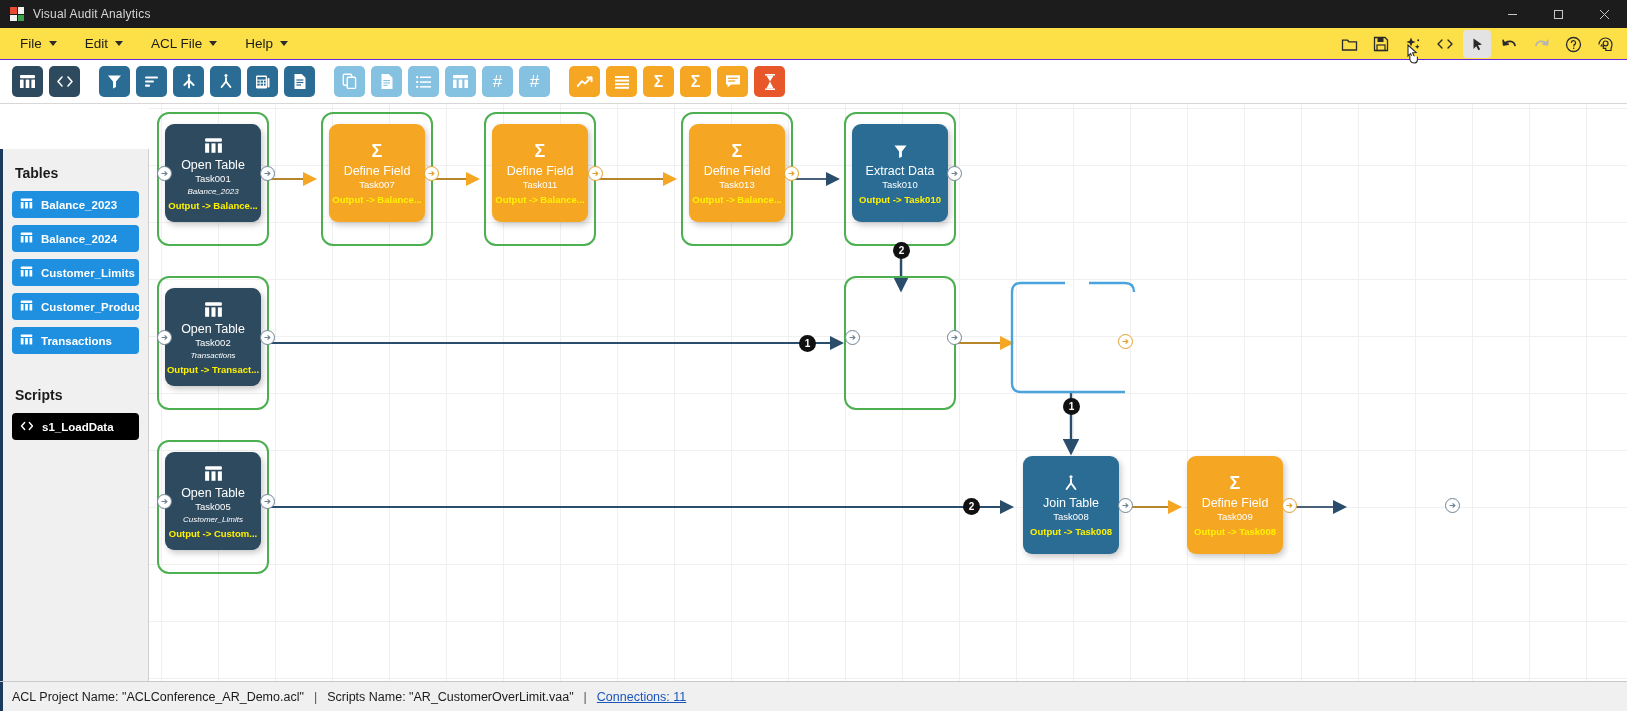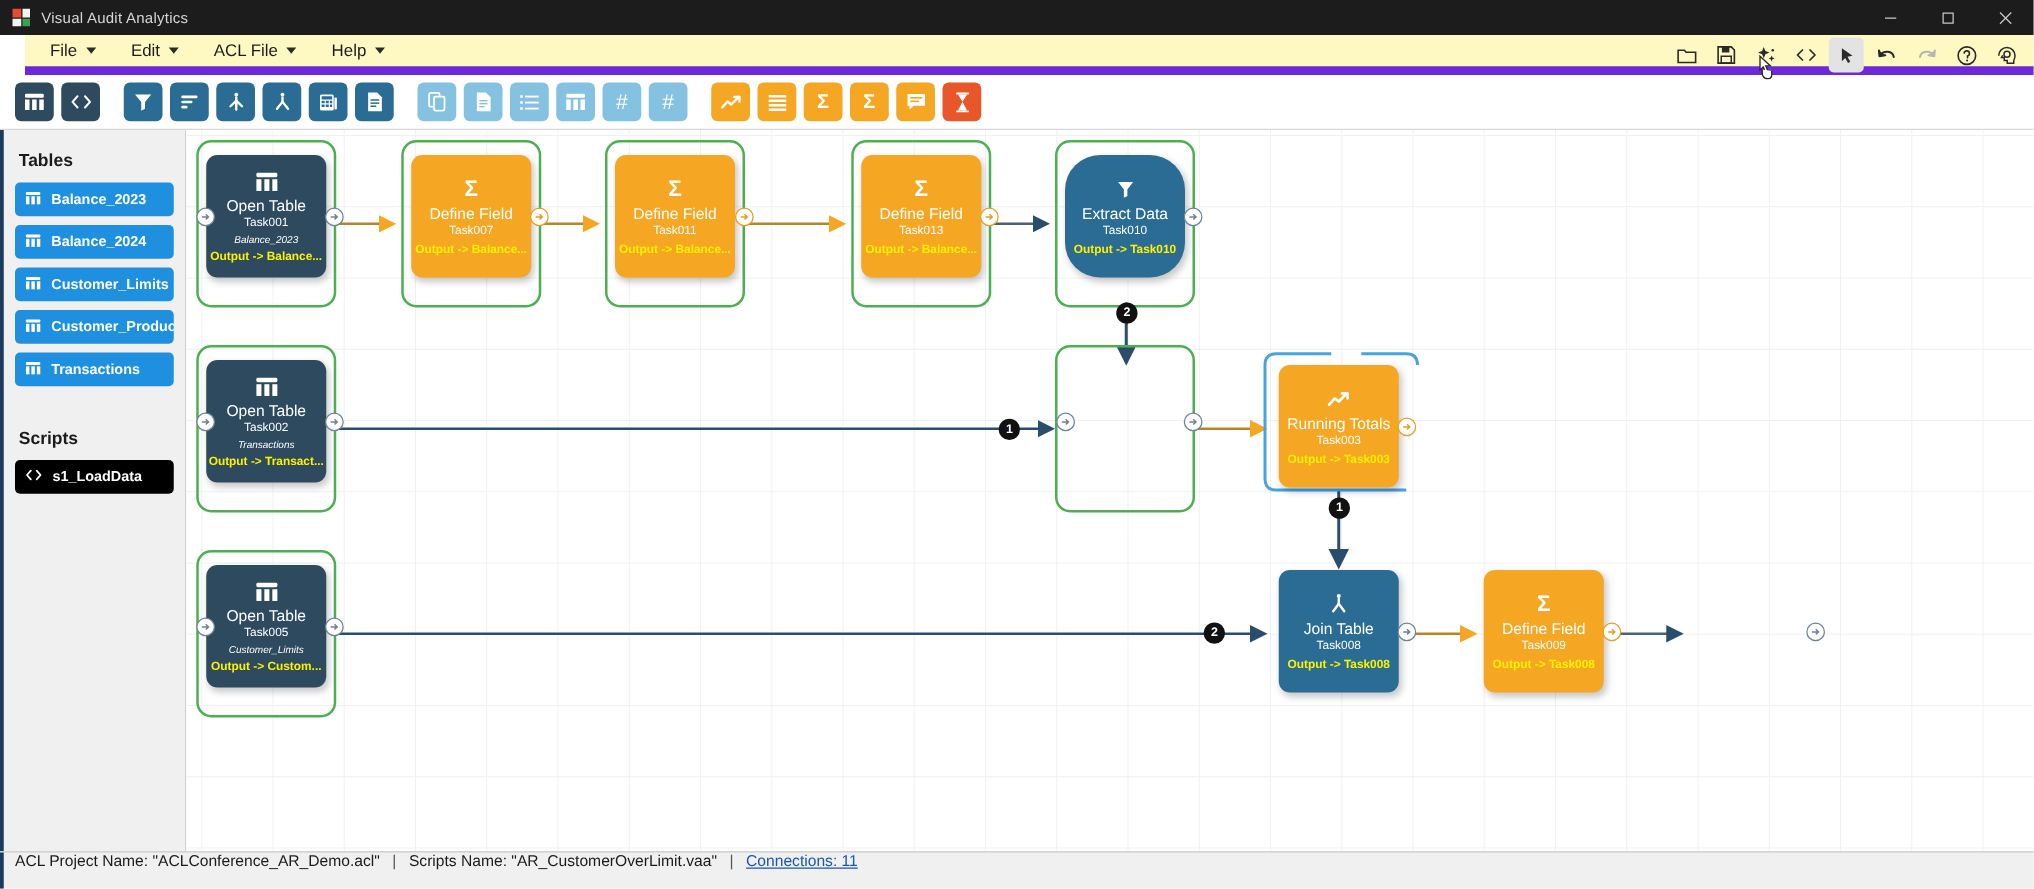--- a/index.html
+++ b/index.html
@@ -27,22 +27,22 @@
   .app-logo i:nth-child(4){ background:#3aa34a; }
   .title-text { font-size:12px; color:#d6d6d6; letter-spacing:.2px; }
   .win-controls { position:absolute; right:0; top:0; height:28px; display:flex; }
   .win-btn {
     width:46px; height:28px; display:flex; align-items:center; justify-content:center;
     color:#c8c8c8; font-size:12px; line-height:1;
   }
 
   
   .menubar {
-    height:32px; background:#fef9c3; border-bottom:7px solid #6d28d9;
-    display:flex; align-items:center; position:relative; padding-left:6px;margin-left:20px;
+    height:32px; background:#fde047; border-bottom:1px solid #6d28d9;
+    display:flex; align-items:center; position:relative; padding-left:6px;
   }
   .menu-item {
     display:flex; align-items:center; gap:7px;
     font-size:13.5px; color:#1b1b1b; padding:4px 14px; border-radius:3px;
   }
   .caret { width:0;height:0;border-left:4px solid transparent;border-right:4px solid transparent;border-top:5px solid #2b2b2b; }
   .menu-right { position:absolute; right:8px; top:0; height:32px; display:flex; align-items:center; gap:4px; }
   .tbtn {
     width:28px;height:28px;display:flex;align-items:center;justify-content:center;
     border-radius:4px; color:#2a2a2a;
@@ -67,21 +67,21 @@
   .ibtn.red    { background:#e8572a; }
   .ibtn svg { display:block; }
   .gap-sm { width:7px; flex:0 0 auto; }
 
   
   .body-wrap { display:flex; height:calc(711px - 28px - 32px - 44px - 30px); }
 
   .sidebar {
     width:149px; flex:0 0 149px; background:#f0f0f0;
     border-right:1px solid #d0d0d0; border-left:3px solid #1b3a5c;
-    padding:12px 9px 0 9px; overflow:hidden;
+    padding:12px 9px 0 9px; overflow:hidden;margin-top:45px;
   }
   .side-head { font-size:14px; font-weight:bold; color:#1b1b1b; margin:4px 0 10px 3px; }
   .side-item {
     display:flex; align-items:center; gap:8px; height:27px;
     border-radius:4px; margin-bottom:7px; padding:0 8px;
     font-size:11.5px; font-weight:bold; color:#ffffff;
     white-space:nowrap; overflow:hidden;
   }
   .side-item.table  { background:#1f8fe0; }
   .side-item.script { background:#000000; }
@@ -131,21 +131,21 @@
     background:#111111; color:#ffffff; font-size:10px; font-weight:bold;
     display:flex; align-items:center; justify-content:center; z-index:9;
   }
 
   .bluebracket { position:absolute; z-index:4; }
 
   
   .statusbar {
     position:absolute; left:0; bottom:0; width:1627px; height:30px;
     background:#f0f0f0; border-top:1px solid #c9c9c9;
-    display:flex; align-items:flex-start; padding-left:12px;
+    display:flex; align-items:center; padding-left:12px;
     font-size:12.5px; color:#1b1b1b; gap:0;
   }
   .sb-sep { margin:0 10px; color:#555; }
   .sb-link { color:#1a55b8; text-decoration:underline; }
   .sb-left-edge { position:absolute; left:0; top:0; bottom:0; width:3px; background:#1b3a5c; }
 </style>
 </head>
 <body>
 
 <div class="titlebar">
@@ -562,21 +562,21 @@
       <span class="node-title">Define Field</span>
       <span class="node-task">Task013</span>
       <span class="node-out">Output -&gt; Balance...</span>
     </div>
     <div class="port gold" style="left:635px;top:62px;">
         <svg width="9" height="9" viewBox="0 0 9 9" fill="none" stroke="#e0a02a" stroke-width="1.2">
           <path d="M1.5 4.5h5M4.6 2.4l2.2 2.1-2.2 2.1"></path>
         </svg>
       </div>
 
-    <div class="node blue" style="left:703px;top:20px;border-radius:28px;">
+    <div class="node blue" style="left:703px;top:20px;">
       <span class="node-ico">
           <svg width="17" height="17" viewBox="0 0 17 17" fill="#fff">
             <path d="M2.5 2.5h12l-4.6 6v5.2l-2.8 1.4V8.5z"></path>
           </svg>
         </span>
       <span class="node-title">Extract Data</span>
       <span class="node-task">Task010</span>
       <span class="node-out">Output -&gt; Task010</span>
     </div>
     <div class="port" style="left:798px;top:62px;">
@@ -614,31 +614,20 @@
         <svg width="9" height="9" viewBox="0 0 9 9" fill="none" stroke="#6e8494" stroke-width="1.2">
           <path d="M1.5 4.5h5M4.6 2.4l2.2 2.1-2.2 2.1"></path>
         </svg>
       </div>
     <div class="port" style="left:798px;top:226px;">
         <svg width="9" height="9" viewBox="0 0 9 9" fill="none" stroke="#6e8494" stroke-width="1.2">
           <path d="M1.5 4.5h5M4.6 2.4l2.2 2.1-2.2 2.1"></path>
         </svg>
       </div>
 
-    <div class="node orange" style="left:874px;top:188px;">
-      <span class="node-ico">
-          <svg width="20" height="15" viewBox="0 0 18 14" fill="none" stroke="#fff" stroke-width="2" stroke-linecap="round" stroke-linejoin="round">
-            <polyline points="1.8,11 6,6.2 9,8.6 15,2.5"></polyline>
-            <polyline points="11.4,2.5 15.6,2.5 15.6,6.3"></polyline>
-          </svg>
-        </span>
-      <span class="node-title">Running Totals</span>
-      <span class="node-task">Task003</span>
-      <span class="node-out">Output -&gt; Task003</span>
-    </div>
     <div class="port gold" style="left:969px;top:230px;">
         <svg width="9" height="9" viewBox="0 0 9 9" fill="none" stroke="#e0a02a" stroke-width="1.2">
           <path d="M1.5 4.5h5M4.6 2.4l2.2 2.1-2.2 2.1"></path>
         </svg>
       </div>
 
     <div class="node dark" style="left:16px;top:348px;">
       <span class="node-ico">
           <svg width="19" height="19" viewBox="0 0 17 17" fill="#fff">
             <rect x="1" y="2" width="15" height="3.2" rx="1"></rect>

